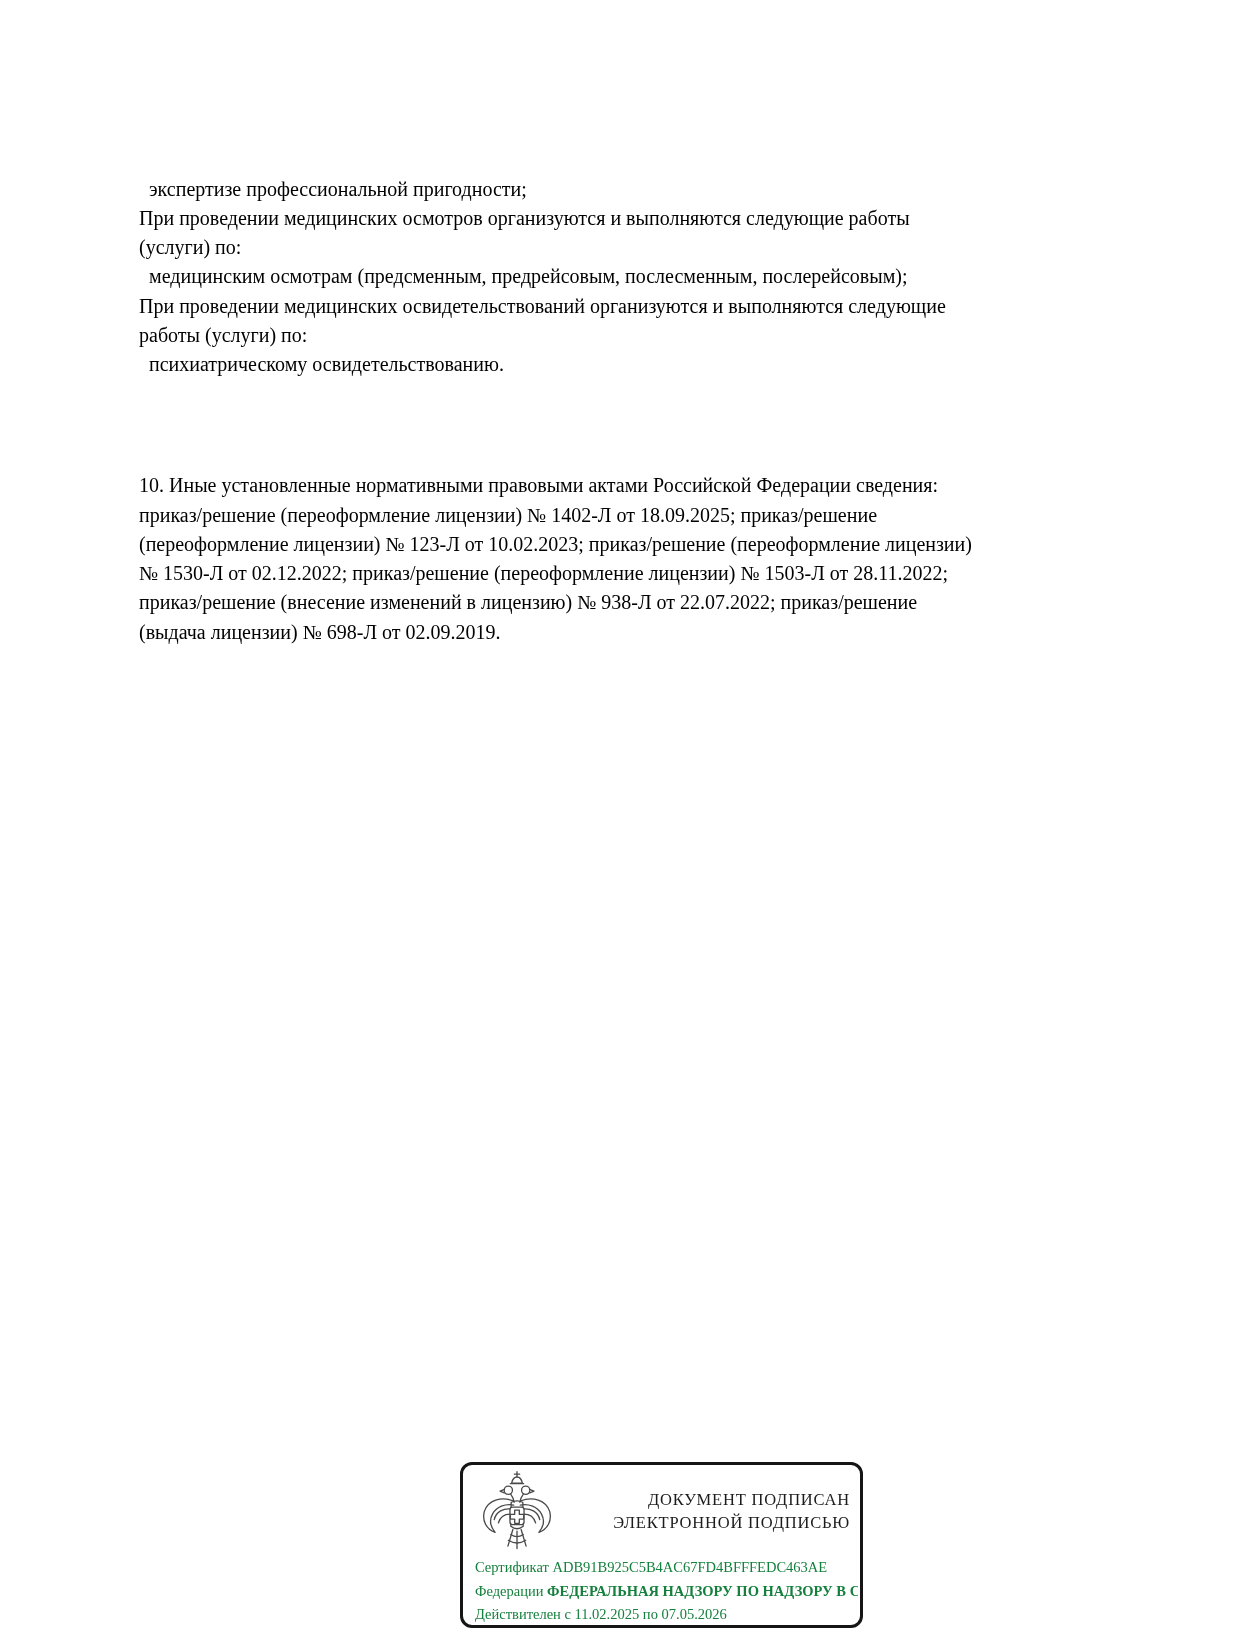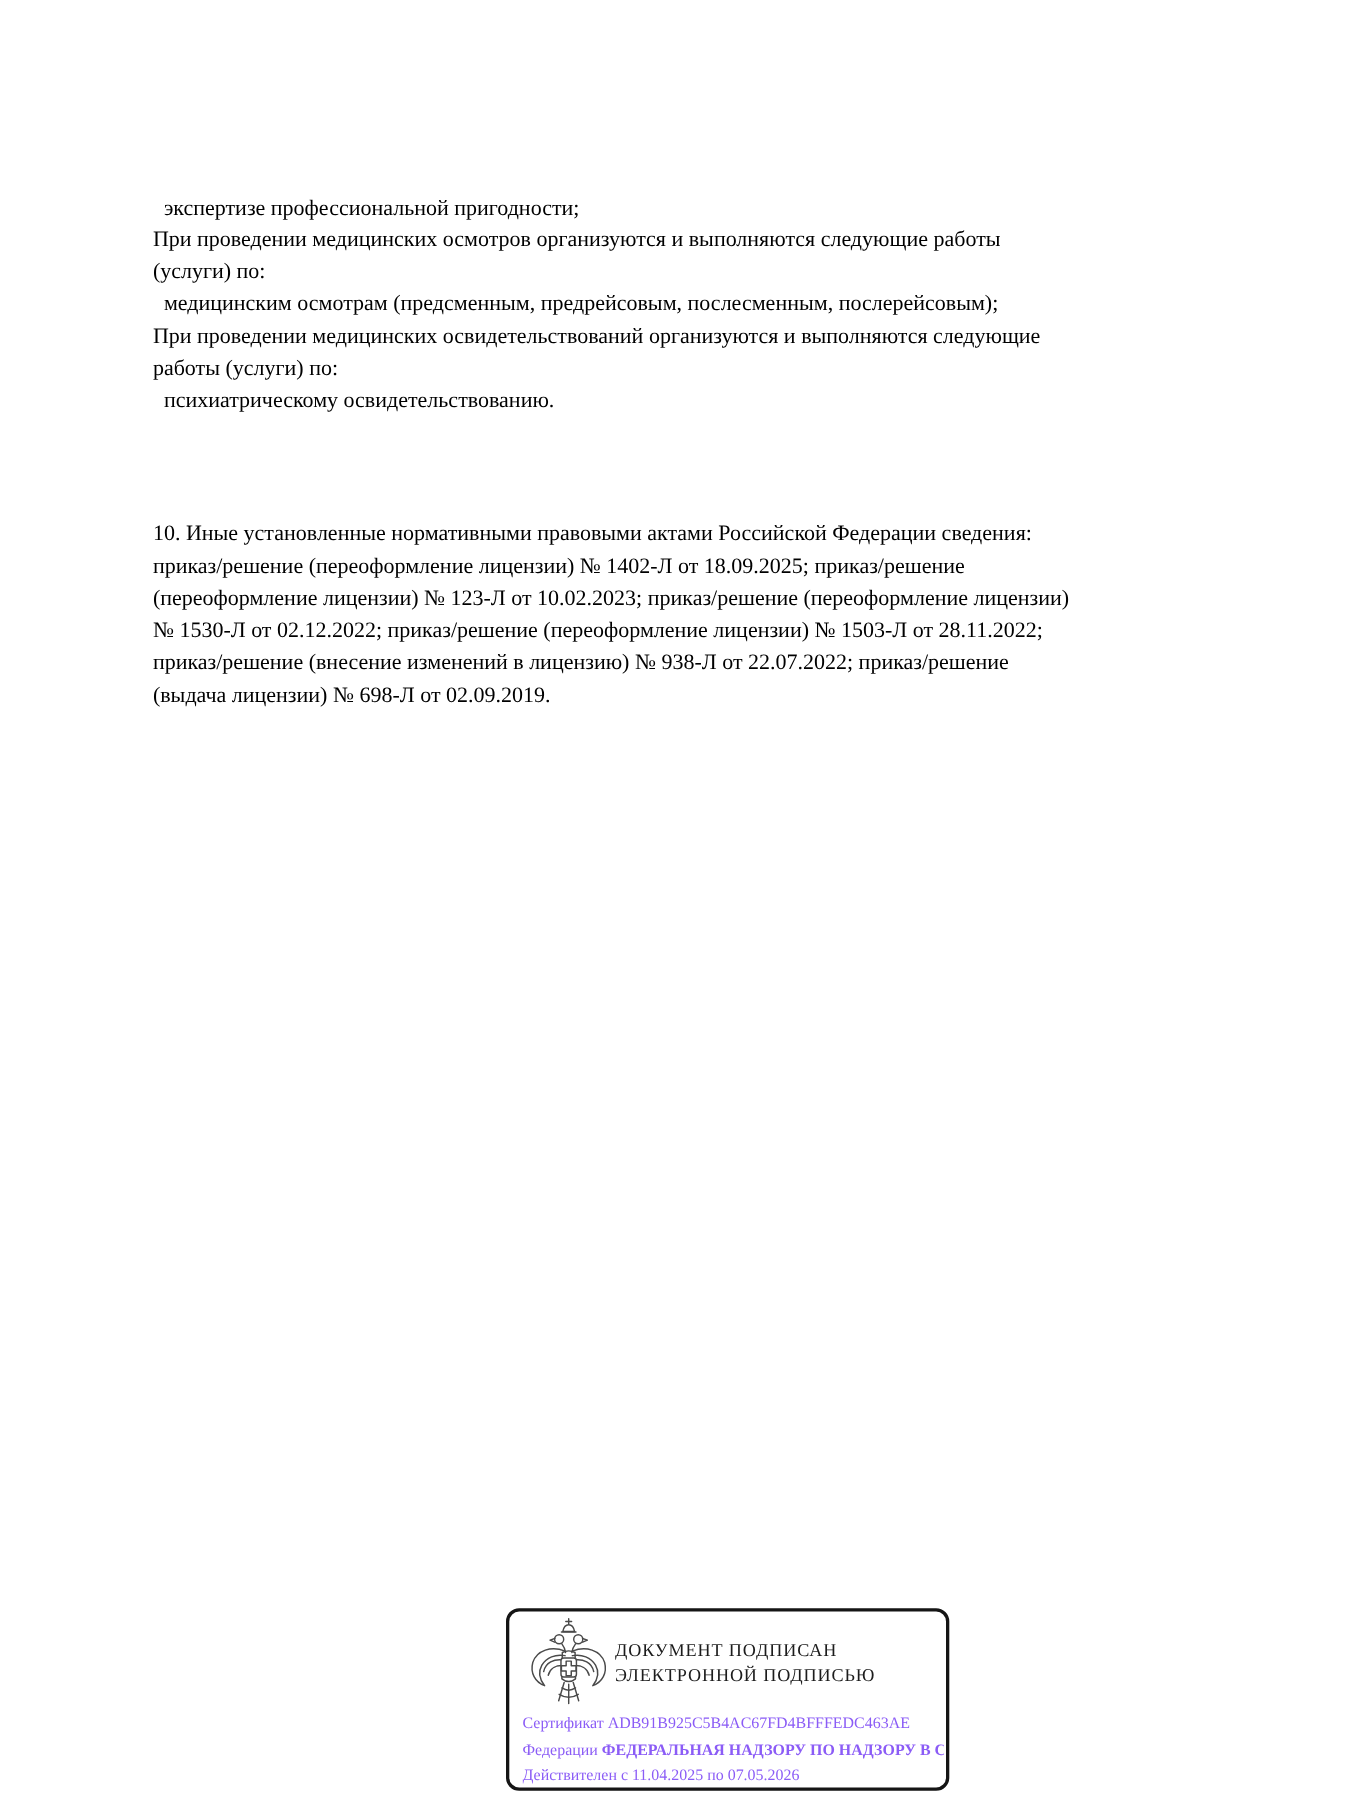--- a/index.html
+++ b/index.html
@@ -44,34 +44,34 @@
     padding: 5px 10px 0 12px;
     box-sizing: border-box;
   }
   .emblem {
     width: 84px;
     height: 86px;
     flex: 0 0 auto;
   }
   .stamp-title {
     flex: 1;
-    text-align: left;
+    text-align: right;
     padding-top: 18px;
     font-size: 16.5px;
     line-height: 23px;
     letter-spacing: 0.8px;
     white-space: pre-line;
     color: #1c1c1c;
   }
   .stamp-lines {
     padding-left: 12px;
     padding-right: 2px;
     font-size: 14.5px;
     line-height: 23.5px;
-    color: #8b5cf6;
+    color: #15803d;
   }
   .stamp-line { white-space: nowrap; overflow: hidden; }
   .stamp-line b { font-weight: bold; }
 </style>
 </head>
 <body>
 
 <div class="page-text">
   <p>  экспертизе профессиональной пригодности;
 При проведении медицинских осмотров организуются и выполняются следующие работы
@@ -114,15 +114,15 @@
         <rect x="41.5" y="45" width="17" height="21" rx="3" fill="#ffffff"></rect>
         <path d="M47.2 48.5 h5.6 v5.2 h5.2 v5.6 h-5.2 v5.2 h-5.6 v-5.2 h-5.2 v-5.6 h5.2 Z" fill="#ffffff"></path>
       </g>
     </svg>
     <div class="stamp-title">ДОКУМЕНТ ПОДПИСАН
 ЭЛЕКТРОННОЙ ПОДПИСЬЮ</div>
   </div>
   <div class="stamp-lines">
     <div class="stamp-line"><span>Сертификат</span> <span>ADB91B925C5B4AC67FD4BFFFEDC463AE</span></div>
     <div class="stamp-line"><span>Федерации</span> <b>ФЕДЕРАЛЬНАЯ НАДЗОРУ ПО НАДЗОРУ В СФ</b></div>
-    <div class="stamp-line"><span>Действителен с 11.04.2025 по 07.05.2026</span></div>
+    <div class="stamp-line"><span>Действителен с 11.02.2025 по 07.05.2026</span></div>
   </div>
 </div>
 
 </body></html>

